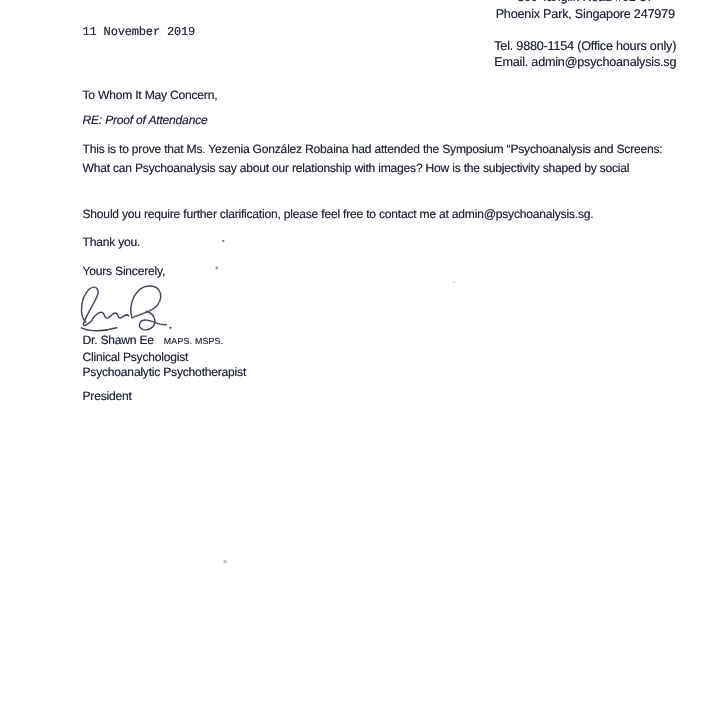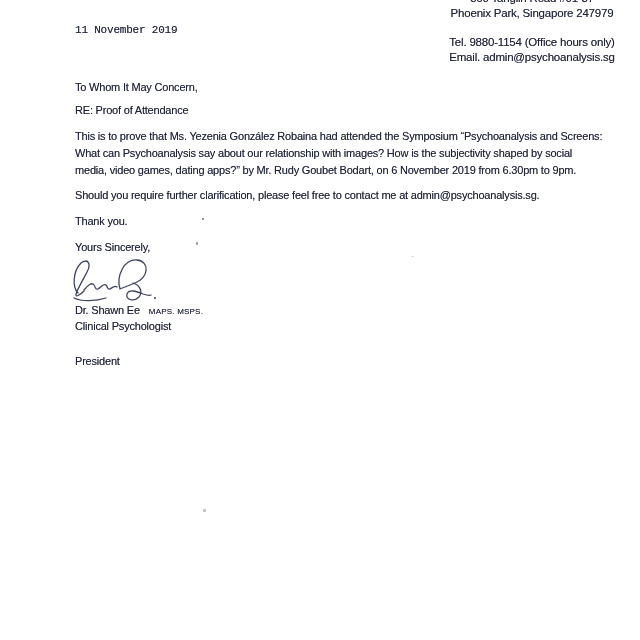--- a/index.html
+++ b/index.html
@@ -33,21 +33,21 @@
     width: 214px;
     text-align: center;
     font-size: 11.5px;
     line-height: 15px;
     letter-spacing: -0.2px;
     text-shadow: 0 0 0.5px rgba(32, 36, 58, 0.55);
   }
   .letterhead .gap { height: 14px; }
   .date        { left: 75px; top: 24px; font-family: Liberation Mono, monospace; }
   .salutation  { left: 75px; top: 81px; }
-  .subject     { left: 75px; top: 104px; }
+  .subject     { left: 75px; top: 104px; font-style: italic; }
   .body-para   { left: 75px; top: 128px; line-height: 17px; }
   .clarif      { left: 75px; top: 189px; }
   .thanks      { left: 75px; top: 215px; }
   .closing     { left: 75px; top: 241px; text-align: center; }
   .sig-svg {
     position: absolute;
     left: 65px;
     top: 252px;
     width: 120px;
     height: 55px;
@@ -84,21 +84,20 @@
 
   <div class="txt date">11 November 2019</div>
 
   <div class="txt salutation">To Whom It May Concern,</div>
 
   <div class="txt subject">RE: Proof of Attendance</div>
 
   <div class="txt body-para">
     <div>This is to prove that Ms. Yezenia González Robaina had attended the Symposium “Psychoanalysis and Screens:</div>
     <div>What can Psychoanalysis say about our relationship with images? How is the subjectivity shaped by social</div>
-    <div>media, video games, dating apps?” by Mr. Rudy Goubet Bodart, on 6 November 2019 from 6.30pm to 9pm.</div>
   </div>
 
   <div class="txt clarif">Should you require further clarification, please feel free to contact me at admin@psychoanalysis.sg.</div>
 
   <div class="txt thanks">Thank you.</div>
 
   <div class="txt closing">Yours Sincerely,</div>
 
   <svg class="sig-svg" viewBox="0 0 120 55">
     <g fill="none" stroke="#2a2f4e" stroke-width="1.3" stroke-linecap="round" opacity="0.9">
@@ -107,20 +106,21 @@
       <path d="M55,37 C51,24 59,7 72,8 C85,9 84,26 70,31 C63,34 57,36 55,37"></path>
       <path d="M68,31 C75,33 78,40 74,45 C69,50 60,48 62,42 C64,37 71,39 78,42 C81,43 84,44 86,43"></path>
       <path d="M9,46 C17,50 31,49 41,46"></path>
       <circle cx="90" cy="46" r="1" fill="#2a2f4e" stroke="none"></circle>
     </g>
   </svg>
 
   <div class="txt sig-block">
     <div><span>Dr. Shawn Ee</span><span class="creds">MAPS. MSPS.</span></div>
     <div>Clinical Psychologist</div>
+    <div>Psychoanalytic Psychotherapist</div>
   </div>
 
   <div class="txt role-block">
     <div>President</div>
   </div>
 
   <div class="speck s1"></div>
   <div class="speck s2"></div>
   <div class="speck s3"></div>
   <div class="speck s4"></div>

